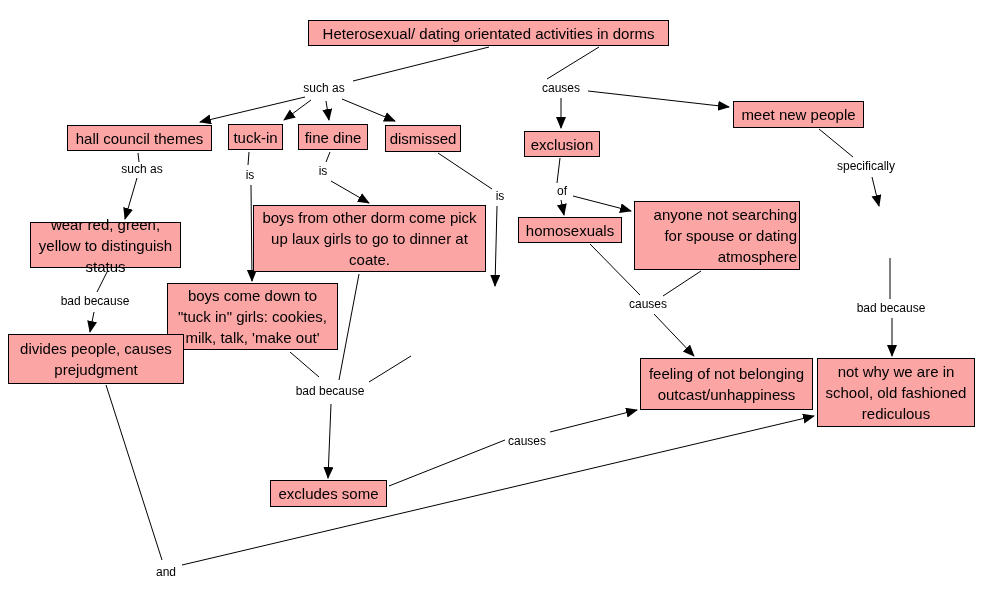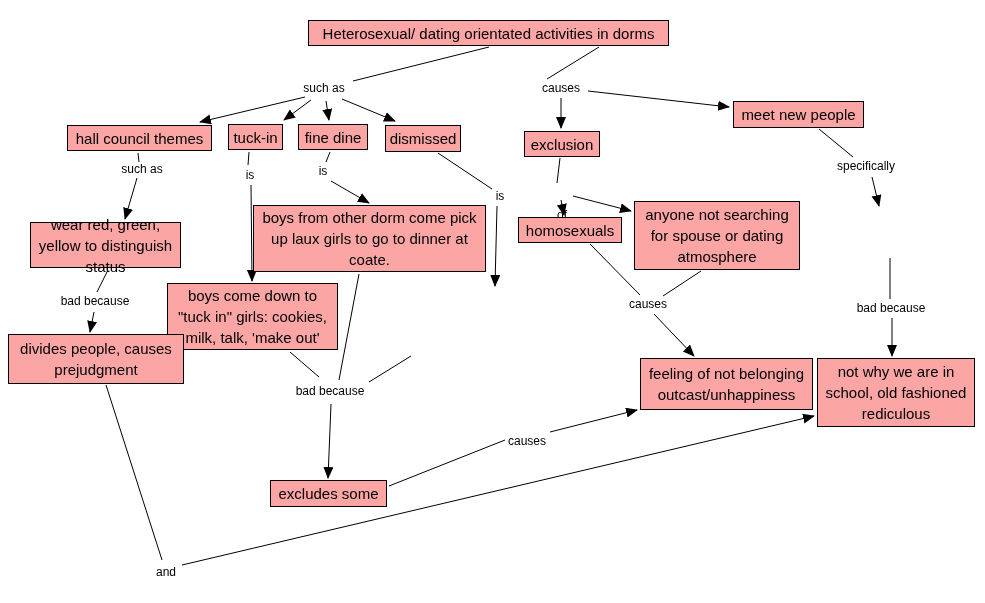--- a/index.html
+++ b/index.html
@@ -82,39 +82,39 @@
     <line x1="550" y1="432" x2="637" y2="410" marker-end="url(#arw)"></line>
     <line x1="182" y1="565" x2="814" y2="416" marker-end="url(#arw)"></line>
   </svg>
 
   <div class="lbl" style="left:324px;top:88px;">such as</div>
   <div class="lbl" style="left:561px;top:88px;">causes</div>
   <div class="lbl" style="left:142px;top:169px;">such as</div>
   <div class="lbl" style="left:250px;top:175px;">is</div>
   <div class="lbl" style="left:323px;top:171px;">is</div>
   <div class="lbl" style="left:500px;top:196px;">is</div>
-  <div class="lbl" style="left:562px;top:191px;margin-top:24px;">of</div>
+  <div class="lbl" style="left:562px;top:191px;">of</div>
   <div class="lbl" style="left:866px;top:166px;">specifically</div>
   <div class="lbl" style="left:95px;top:301px;">bad because</div>
   <div class="lbl" style="left:330px;top:391px;">bad because</div>
   <div class="lbl" style="left:891px;top:308px;">bad because</div>
   <div class="lbl" style="left:648px;top:304px;">causes</div>
   <div class="lbl" style="left:527px;top:441px;">causes</div>
   <div class="lbl" style="left:166px;top:572px;">and</div>
 
   <div class="node" style="left:308px;top:20px;width:361px;height:26px;">Heterosexual/ dating orientated activities in dorms</div>
   <div class="node" style="left:67px;top:125px;width:145px;height:26px;">hall council themes</div>
   <div class="node" style="left:228px;top:124px;width:55px;height:26px;">tuck-in</div>
   <div class="node" style="left:298px;top:124px;width:70px;height:26px;">fine dine</div>
   <div class="node" style="left:385px;top:125px;width:76px;height:27px;">dismissed</div>
   <div class="node" style="left:524px;top:131px;width:76px;height:26px;">exclusion</div>
   <div class="node" style="left:733px;top:101px;width:131px;height:27px;">meet new people</div>
   <div class="node" style="left:30px;top:222px;width:151px;height:46px;">wear red, green, yellow to distinguish status</div>
   <div class="node" style="left:253px;top:205px;width:233px;height:67px;">boys from other dorm come pick up laux girls to go to dinner at coate.</div>
   <div class="node" style="left:167px;top:283px;width:171px;height:67px;">boys come down to "tuck in" girls: cookies, milk, talk, 'make out'</div>
   <div class="node" style="left:518px;top:217px;width:104px;height:26px;">homosexuals</div>
-  <div class="node" style="left:634px;top:201px;width:166px;height:69px;">anyone not searching for spouse or dating atmosphere</div>
+  <div class="node" style="left:634px;top:201px;width:166px;height:69px;text-align:right;">anyone not searching for spouse or dating atmosphere</div>
   <div class="node" style="left:8px;top:334px;width:176px;height:50px;">divides people, causes prejudgment</div>
   <div class="node" style="left:640px;top:358px;width:173px;height:52px;">feeling of not belonging outcast/unhappiness</div>
   <div class="node" style="left:270px;top:480px;width:117px;height:27px;">excludes some</div>
   <div class="node" style="left:817px;top:358px;width:158px;height:69px;">not why we are in school, old fashioned rediculous</div>
 
 </div>
 
 </body></html>

